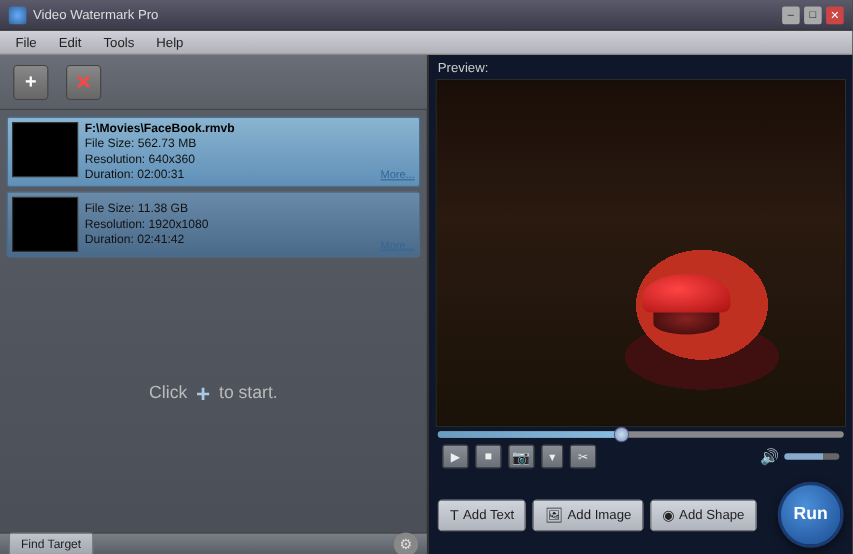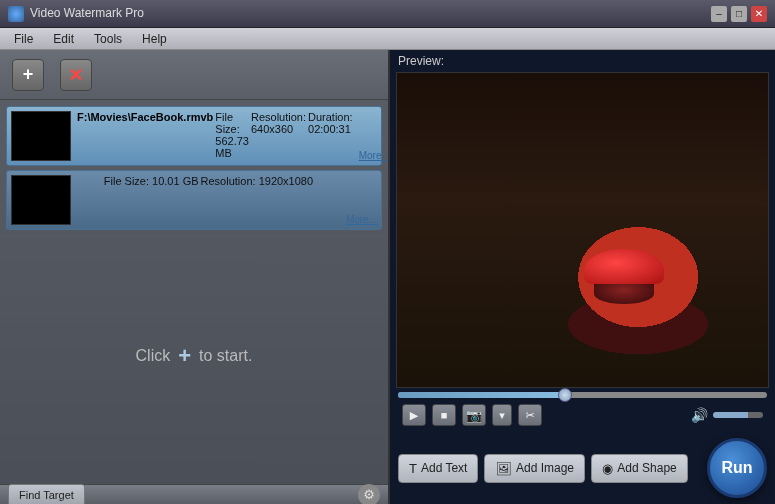--- a/index.html
+++ b/index.html
@@ -129,21 +129,21 @@
       width: 60px; height: 50px;
       background: #000;
       flex-shrink: 0;
       border: 1px solid #333;
     }
     .file-info {
       flex: 1;
       color: #111;
       font-size: 11px;
       display: flex;
-      flex-direction: row;
+      flex-direction: column;
       justify-content: center;
       gap: 2px;
     }
     .file-info .filename { font-weight: bold; color: #000; }
     .file-more {
       color: #336699;
       font-size: 10px;
       cursor: pointer;
       align-self: flex-end;
       text-decoration: underline;
@@ -385,22 +385,23 @@
           <span>File Size: 562.73 MB</span>
           <span>Resolution: 640x360</span>
           <span>Duration: 02:00:31</span>
         </div>
         <span class="file-more">More...</span>
       </div>
 
       <div class="file-item" style="background: linear-gradient(to bottom, #6a8aaa, #4a6a8a);">
         <div class="file-thumb"></div>
         <div class="file-info">
-          <span>File Size: 10.01 GB</span>
+          <span>File Size: 11.38 GB</span>
           <span>Resolution: 1920x1080</span>
+          <span>Duration: 02:41:42</span>
         </div>
         <span class="file-more">More...</span>
       </div>
 
       <div id="click-area">
         <span>Click</span>
         <span id="click-plus">+</span>
         <span>to start.</span>
       </div>
     </div>

